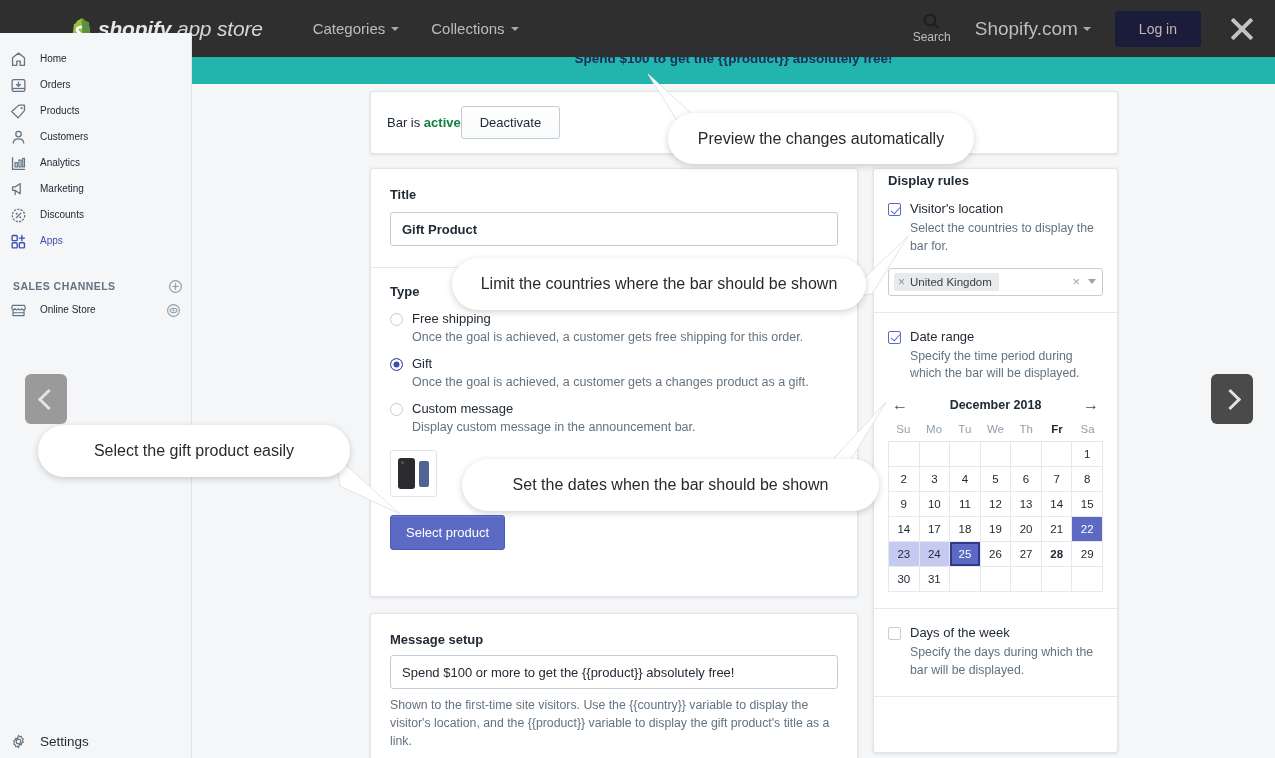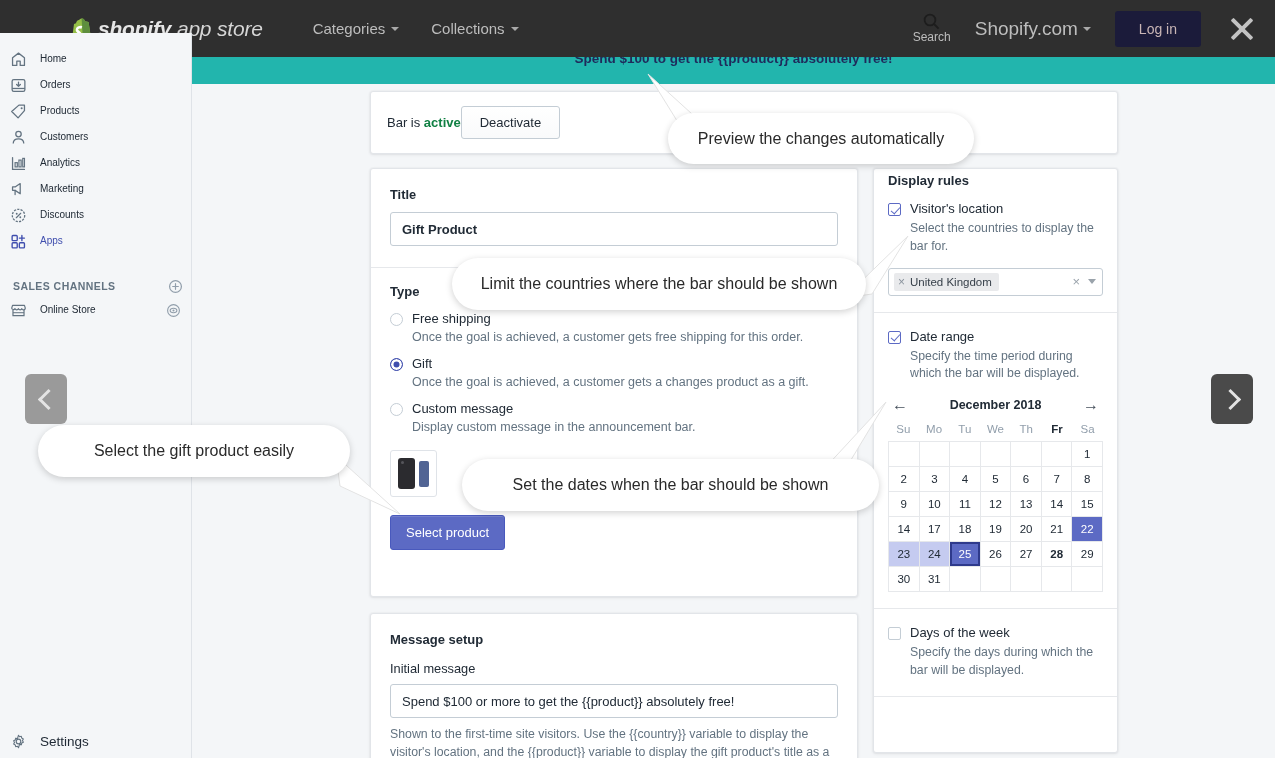--- a/index.html
+++ b/index.html
@@ -418,21 +418,20 @@
           <span class="ph-blue"></span>
         </div>
 
         <button class="btn-primary" style="margin-top:18px;">Select product</button>
       </div>
     </div>
 
     <div class="card" id="msg-card">
       <div class="pad">
         <div class="sec-title">Message setup</div>
-        <div class="fld-label" style="margin-top:14px;">Initial message</div>
         <input class="inp" style="margin-top: 8px;" value="Spend $100 or more to get the {{product}} absolutely free!">
         <div style="font-size:12.3px;color:#637381;line-height:1.45;margin-top:8px;">Shown to the first-time site visitors. Use the {{country}} variable to display the visitor's location, and the {{product}} variable to display the gift product's title as a link.</div>
       </div>
     </div>
 
     <div class="card" id="rules-card">
       <div style="padding:4px 14px 0 14px;">
         <div class="sec-title">Display rules</div>
       </div>
 

